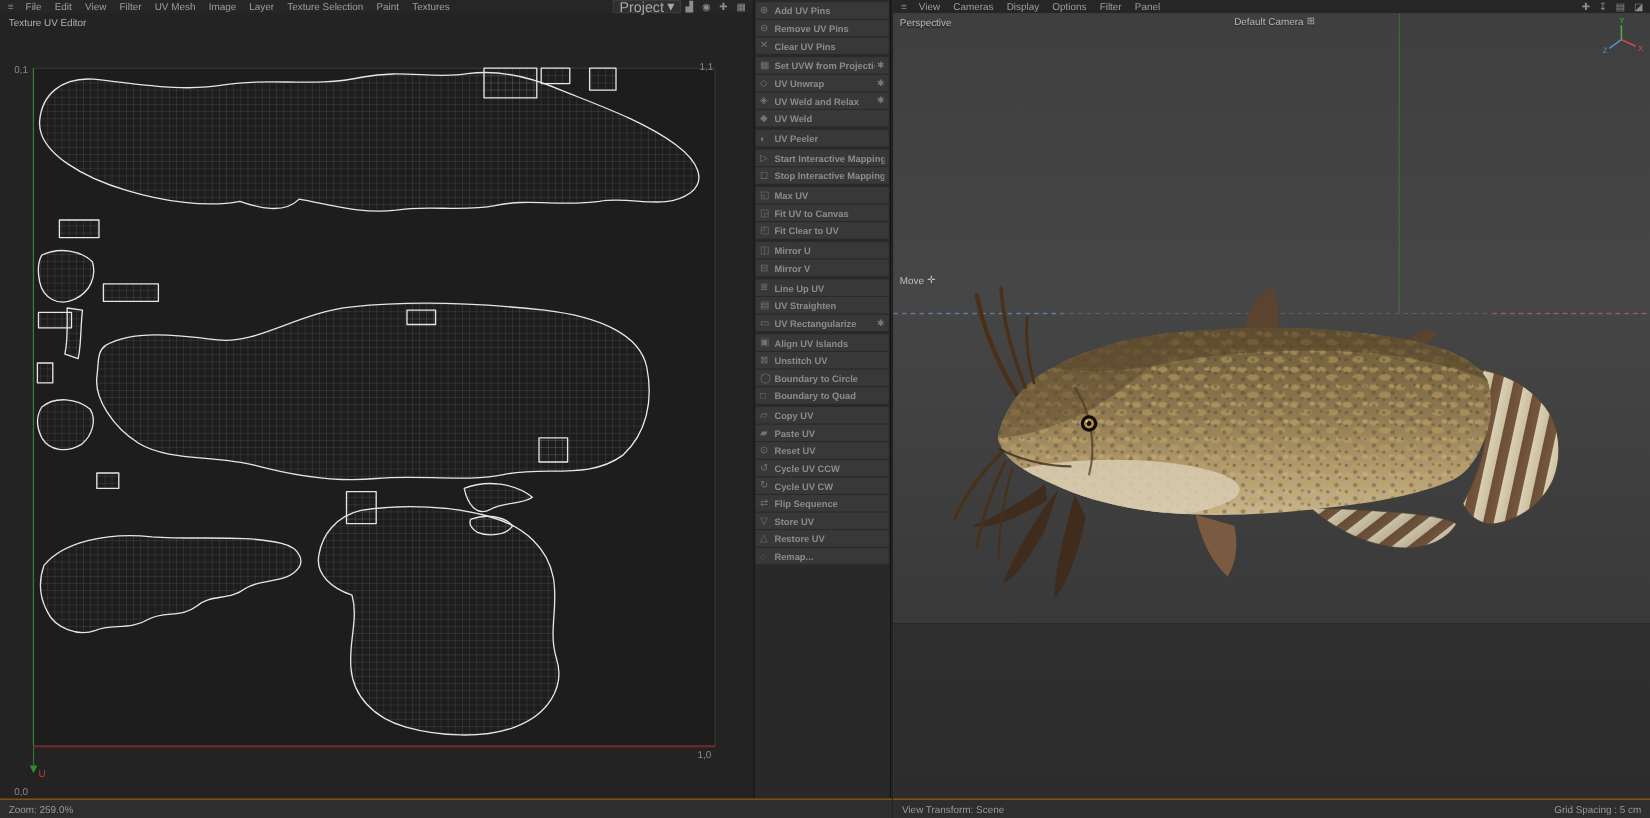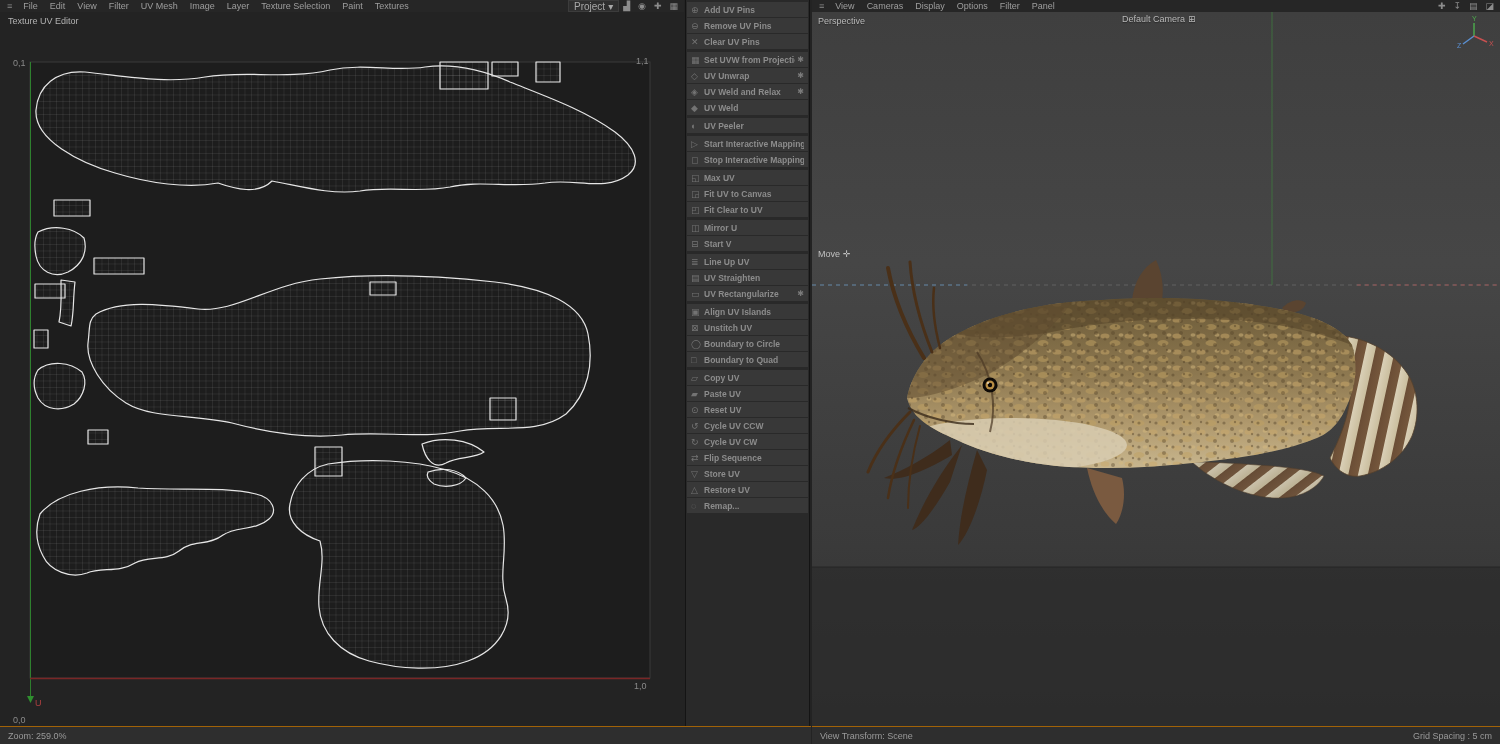--- a/index.html
+++ b/index.html
@@ -5,21 +5,21 @@
   html,body{margin:0;padding:0;background:#151515;overflow:hidden;}
   .app{position:relative;width:1500px;height:744px;background:#232323;
        font-family:"Liberation Sans","DejaVu Sans",sans-serif;color:#9a9a9a;
        -webkit-font-smoothing:antialiased;}
   
   .left-section{position:absolute;left:0;top:0;width:684px;height:744px;background:#232323;overflow:hidden;}
   .menubar{height:12px;display:flex;align-items:center;font-size:9px;color:#9e9e9e;background:#262626;padding:0 2px;}
   .menu-hamburger{padding:0 5px;color:#8a8a8a;font-size:9px;}
   .menu-item{padding:0 6px;white-space:nowrap;cursor:default;}
   .project-dd{margin-left:auto;display:flex;align-items:center;gap:3px;background:#2f2f2f;border:1px solid #3c3c3c;
-              padding:0 5px;height:10px;font-size:10px;color:#a8a8a8;}
+              padding:0 5px;height:10px;font-size:13px;color:#a8a8a8;}
   .tb-icon{padding:0 4px;font-size:9px;color:#8c8c8c;}
   .uv-title{font-size:9px;color:#b2b2b2;padding:4px 8px 0;}
   .uv-svg{position:absolute;left:0;top:0;}
   .corner-label{position:absolute;font-size:9px;color:#8a8a8a;}
   .u-label{position:absolute;font-size:9px;color:#b04040;}
   
   .command-panel{position:absolute;left:685px;top:0;width:125px;height:744px;background:#292929;
                  border-left:1px solid #141414;border-right:1px solid #141414;box-sizing:border-box;padding-top:2px;}
   .cmd-group{margin-bottom:3px;}
   .cmd-row{height:15px;margin:0 1px 1px;background:#383838;display:flex;align-items:center;
@@ -205,21 +205,21 @@
             <span class="cmd-label">Fit Clear to UV</span>
           </div>
         </div>
         <div class="cmd-group">
           <div class="cmd-row">
             <span class="cmd-icon">◫</span>
             <span class="cmd-label">Mirror U</span>
           </div>
           <div class="cmd-row">
             <span class="cmd-icon">⊟</span>
-            <span class="cmd-label">Start V</span>
+            <span class="cmd-label">Mirror V</span>
           </div>
         </div>
         <div class="cmd-group">
           <div class="cmd-row">
             <span class="cmd-icon">≣</span>
             <span class="cmd-label">Line Up UV</span>
           </div>
           <div class="cmd-row">
             <span class="cmd-icon">▤</span>
             <span class="cmd-label">UV Straighten</span>

